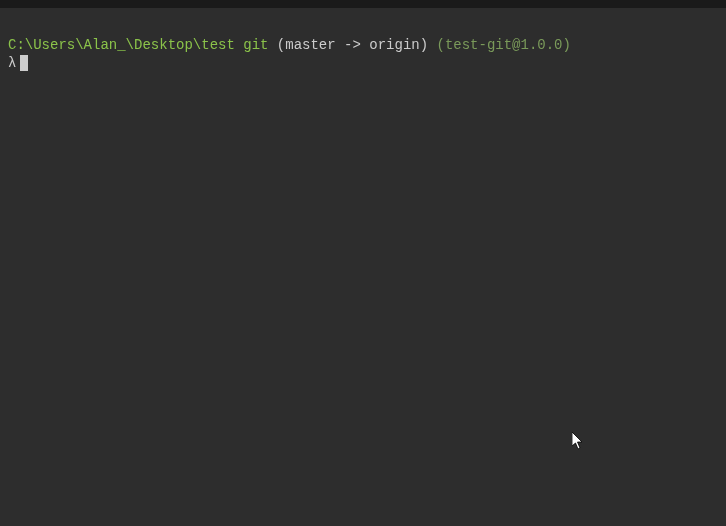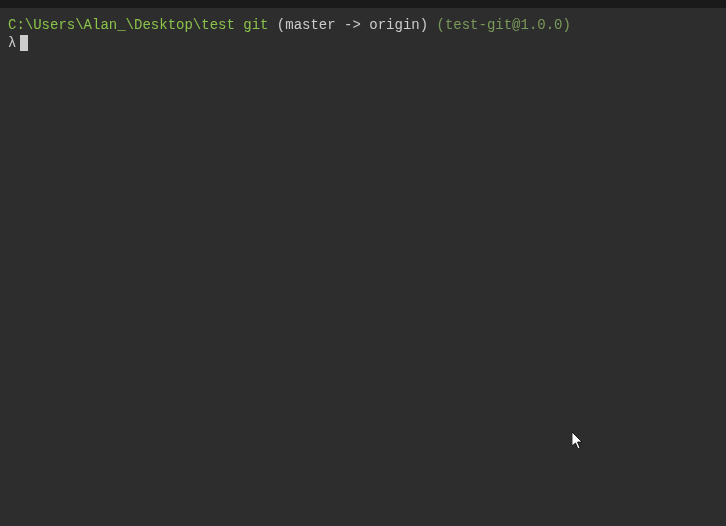--- a/index.html
+++ b/index.html
@@ -17,20 +17,21 @@
       position: relative;
     }
     .title-bar {
       height: 8px;
       background-color: #1a1a1a;
       width: 100%;
     }
     .terminal-area {
       padding: 8px 8px;
       position: relative;
+      margin-top: 20px;
     }
     .prompt-line {
       white-space: pre;
       line-height: 1.3;
     }
     .path {
       color: #8bc34a;
     }
     .branch-info {
       color: #cccccc;

